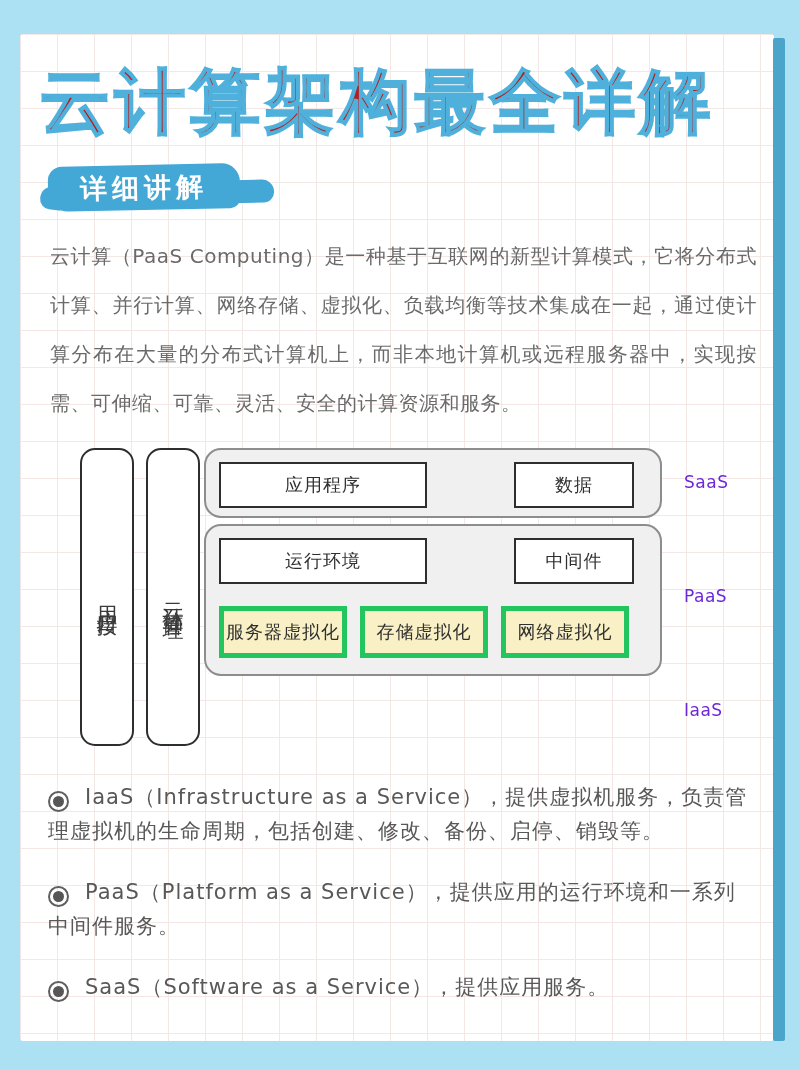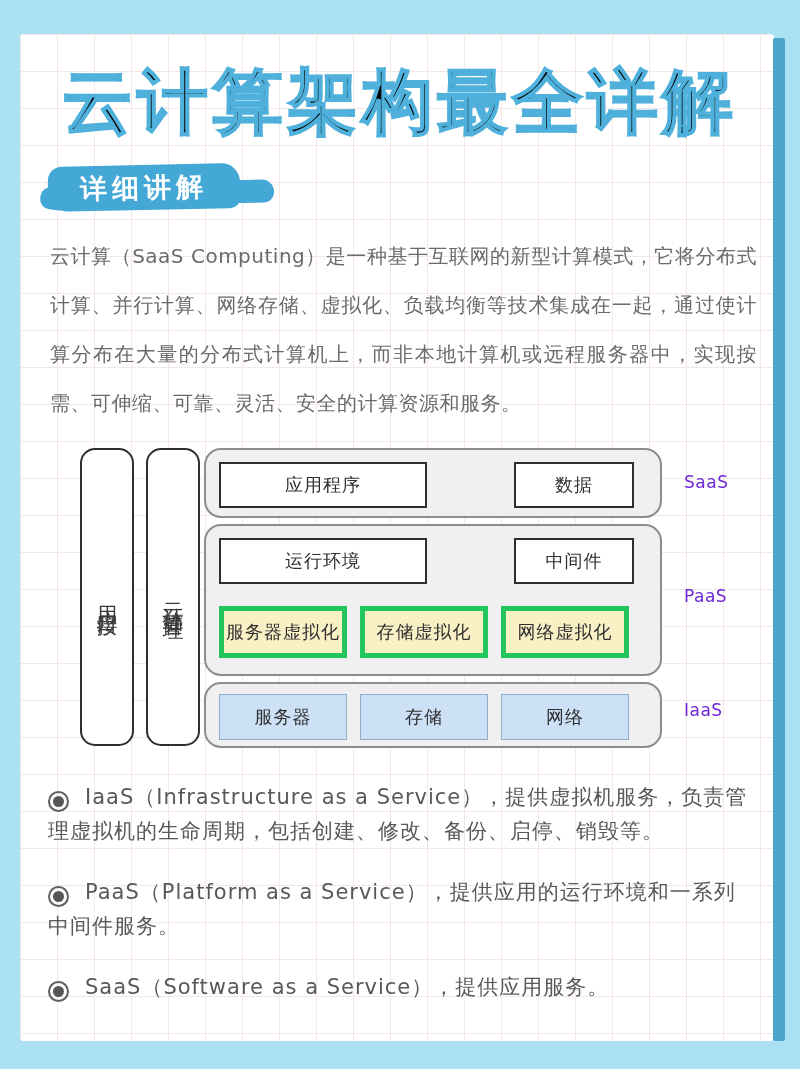--- a/index.html
+++ b/index.html
@@ -18,23 +18,22 @@
       linear-gradient(90deg, #F4E8E6 1px, transparent 1px);
     background-size:37px 37px;
     border-radius:3px;
   }
   .side-strip {
     position:absolute; left:773px; top:38px; width:12px; height:1003px;
     background:#4BA5CA; border-radius:2px;
   }
   .title {
     position:absolute; left:40px; top:56px; width:720px;
-    text-align:center;
     font-size:70px; font-weight:900; letter-spacing:5px;
-    color:#000000;
+    color:#b91c1c;
     -webkit-text-stroke:2px #4FB1DB;
   }
   .badge {
     position:absolute; left:48px; top:165px; width:192px; height:45px;
     background:#43A8D6; border-radius:14px 18px 10px 20px;
     transform:rotate(-1.2deg);
     display:flex; align-items:center; justify-content:center;
     color:#FFFFFF; font-size:27px; font-weight:bold; letter-spacing:5px;
   }
   .badge::after {
@@ -110,21 +109,21 @@
 
 <div class="card"></div>
 <div class="side-strip"></div>
 
 <h1 class="title">云计算架构最全详解</h1>
 
 <div class="badge">
   <span>详细讲解</span>
 </div>
 
-<p class="intro">云计算（SaaS Computing）是一种基于互联网的新型计算模式，它将分布式计算、并行计算、网络存储、虚拟化、负载均衡等技术集成在一起，通过使计算分布在大量的分布式计算机上，而非本地计算机或远程服务器中，实现按需、可伸缩、可靠、灵活、安全的计算资源和服务。</p>
+<p class="intro">云计算（PaaS Computing）是一种基于互联网的新型计算模式，它将分布式计算、并行计算、网络存储、虚拟化、负载均衡等技术集成在一起，通过使计算分布在大量的分布式计算机上，而非本地计算机或远程服务器中，实现按需、可伸缩、可靠、灵活、安全的计算资源和服务。</p>
 
 <div class="diagram">
 
   <div class="vcol col-user">
     <span class="vtext">用户接口</span>
   </div>
   <div class="vcol col-mgmt">
     <span class="vtext">云计算管理</span>
   </div>
 
@@ -134,25 +133,20 @@
   </div>
 
   <div class="layer layer-paas">
     <div class="dbox white-box b-runtime">运行环境</div>
     <div class="dbox white-box b-mw">中间件</div>
     <div class="dbox yellow-box y1">服务器虚拟化</div>
     <div class="dbox yellow-box y2">存储虚拟化</div>
     <div class="dbox yellow-box y3">网络虚拟化</div>
   </div>
 
-  <div class="layer layer-iaas">
-    <div class="dbox blue-box i1">服务器</div>
-    <div class="dbox blue-box i2">存储</div>
-    <div class="dbox blue-box i3">网络</div>
-  </div>
 
   <span class="layer-label ll-saas">SaaS</span>
   <span class="layer-label ll-paas">PaaS</span>
   <span class="layer-label ll-iaas">IaaS</span>
 </div>
 
 <div class="bullets">
   <p class="bullet">
     <span class="marker">
         <span class="dot"></span>

